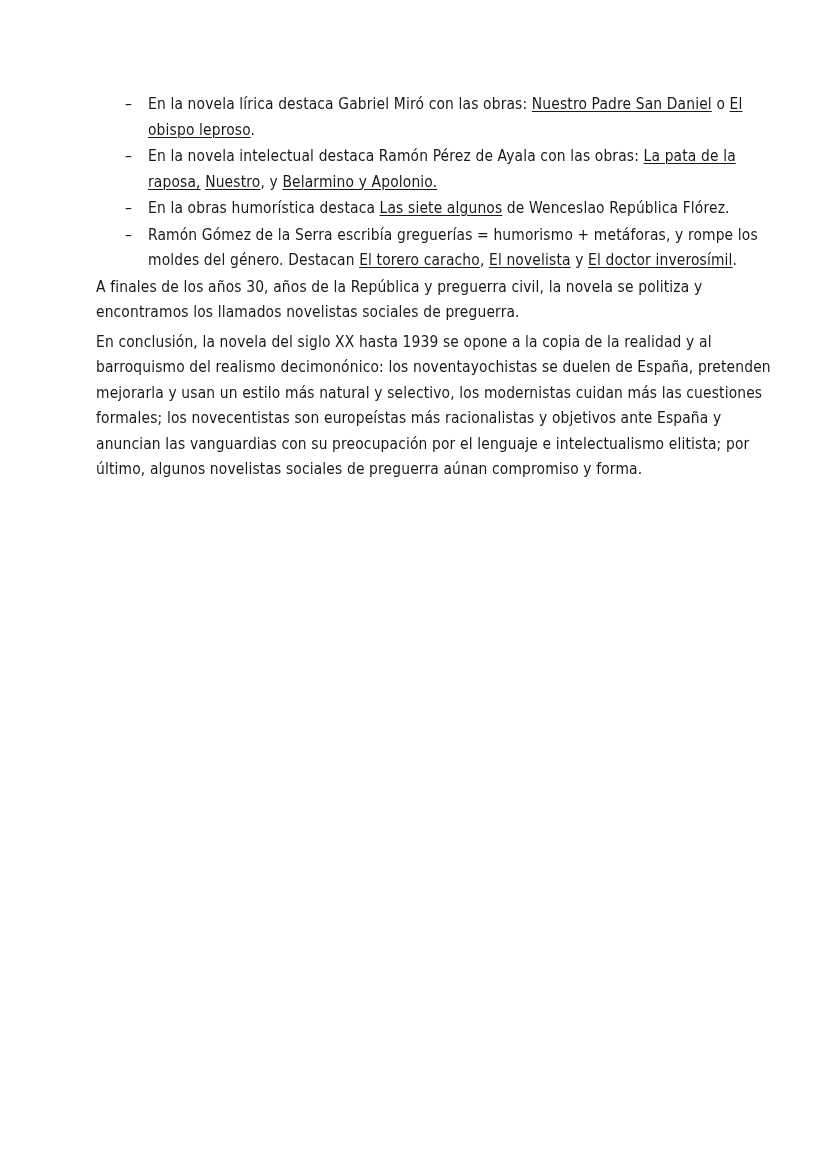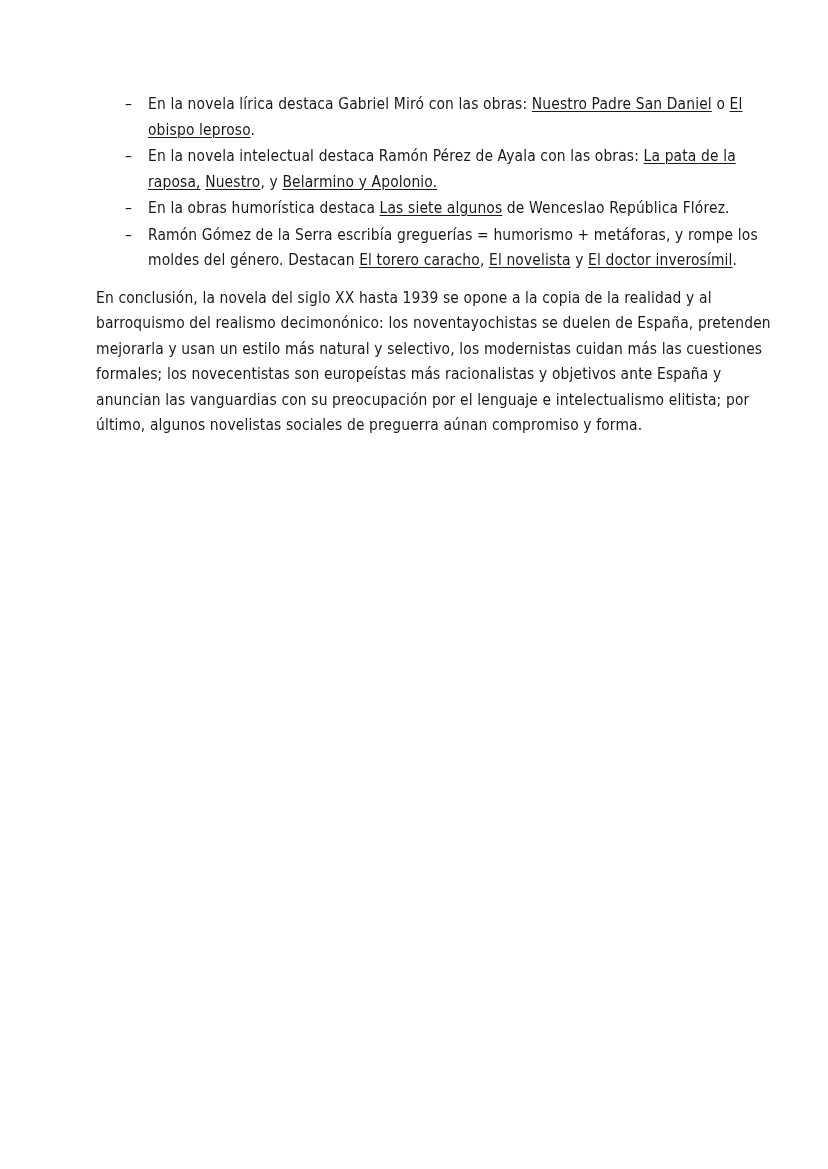--- a/index.html
+++ b/index.html
@@ -65,21 +65,21 @@
   
   .para {
     font-size: 15.4px;
     line-height: 25.5px;
     letter-spacing: 0.01em;
     margin: 0;
     color: #1a1a1a;
   }
 
   .para-conclusion {
-    margin-top: 12px;
+    margin-top: 4px;
   }
 
   u.title-ref {
     text-decoration: underline;
     text-underline-offset: 2px;
     text-decoration-thickness: 1px;
     margin-top: 36px;
   }
 </style>
 </head>
@@ -101,17 +101,18 @@
       <li class="bullet-item">
         <span class="bullet-marker">–</span><span>En la obras humorística destaca </span><u class="title-ref">Las siete algunos</u><span> de Wenceslao República Flórez.</span><span></span>
       </li>
 
       <li class="bullet-item">
         <span class="bullet-marker">–</span><span>Ramón Gómez de la Serra escribía greguerías = humorismo + metáforas, y rompe los moldes del género. Destacan </span><u class="title-ref">El torero caracho</u><span>, </span><u class="title-ref">El novelista</u><span> y </span><u class="title-ref">El doctor inverosímil</u><span>.</span>
       </li>
 
     </ul>
 
+    <p class="para para-politicization">A finales de los años 30, años de la República y preguerra civil, la novela se politiza y encontramos los llamados novelistas sociales de preguerra.</p>
 
     <p class="para para-conclusion">En conclusión, la novela del siglo XX hasta 1939 se opone a la copia de la realidad y al barroquismo del realismo decimonónico: los noventayochistas se duelen de España, pretenden mejorarla y usan un estilo más natural y selectivo, los modernistas cuidan más las cuestiones formales; los novecentistas son europeístas más racionalistas y objetivos ante España y anuncian las vanguardias con su preocupación por el lenguaje e intelectualismo elitista; por último, algunos novelistas sociales de preguerra aúnan compromiso y forma.</p>
 
   </div>
 </div>
 
 </body></html>

